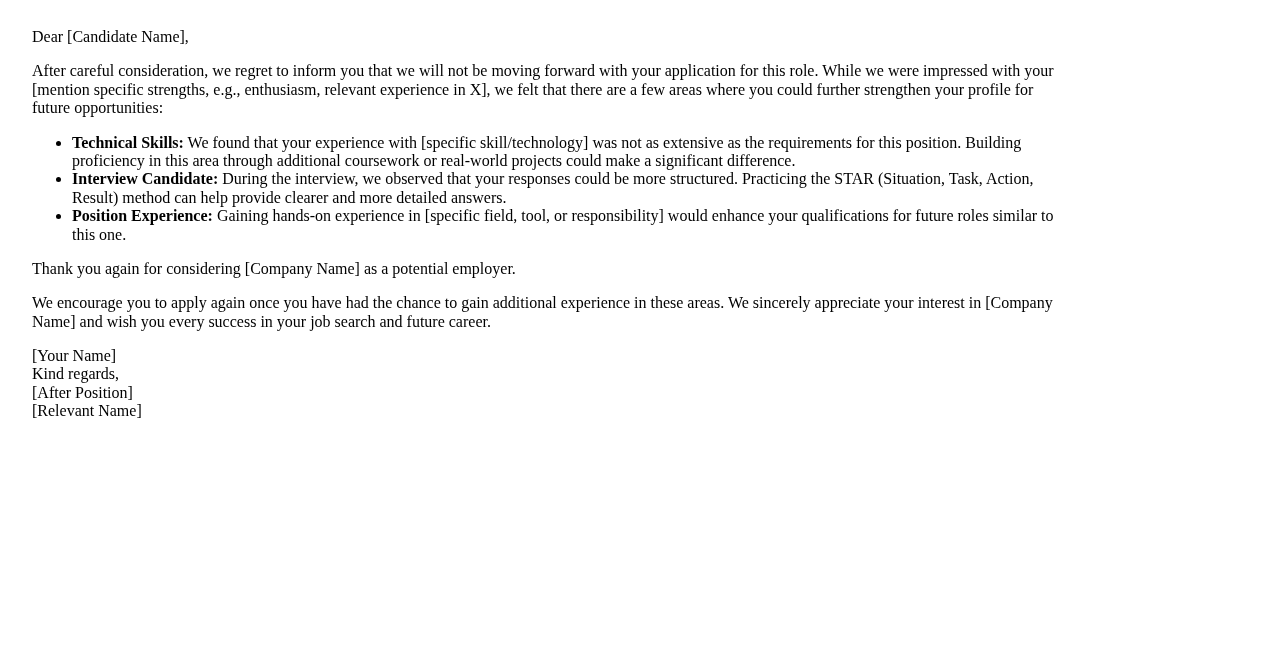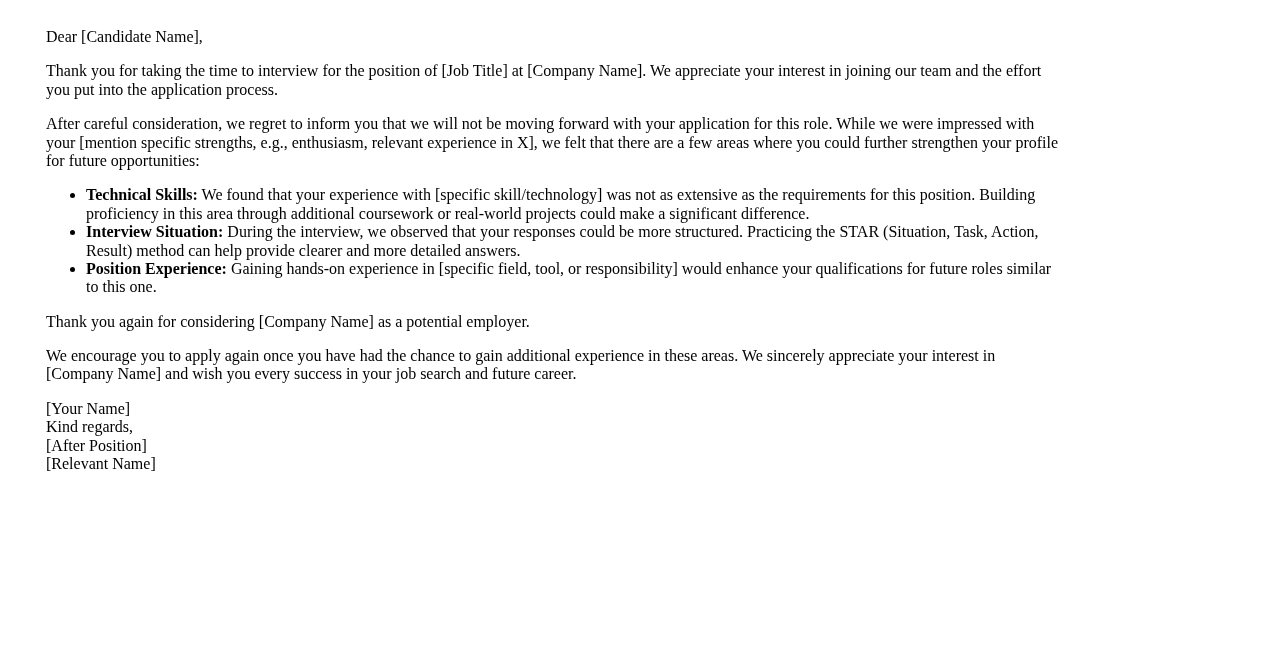--- a/index.html
+++ b/index.html
@@ -12,21 +12,21 @@
     height: 650px;
     overflow: hidden;
     color: #000000;
     font-family: "Liberation Serif", "DejaVu Serif", serif;
     font-size: 16px;
     line-height: 1.15;
   }
   .letter {
     box-sizing: border-box;
     width: 1093px;
-    padding: 28px 28px 0 46px;
+    padding: 28px 28px 0 32px;
   }
   .letter p {
     margin: 16px 0;
   }
   .letter p.first {
     margin-top: 0;
   }
   ul.feedback-list {
     margin: 16px 0;
     padding-left: 40px;
@@ -46,27 +46,26 @@
     margin: 0;
   }
 </style>
 </head>
 <body>
 
 <div class="letter">
 
   <p class="first">Dear [Candidate Name],</p>
 
-  <p>Thank you for taking the time to interview for the position of [Job Title] at [Company Name]. We appreciate your interest in joining our team and the effort you put into the application process.</p>
 
   <p>After careful consideration, we regret to inform you that we will not be moving forward with your application for this role. While we were impressed with your [mention specific strengths, e.g., enthusiasm, relevant experience in X], we felt that there are a few areas where you could further strengthen your profile for future opportunities:</p>
 
   <ul class="feedback-list">
     <li><span class="bold-lead">Technical Skills:</span><span> We found that your experience with [specific skill/technology] was not as extensive as the requirements for this position. Building proficiency in this area through additional coursework or real-world projects could make a significant difference.</span></li>
-    <li><span class="bold-lead">Interview Situation:</span><span> During the interview, we observed that your responses could be more structured. Practicing the STAR (Situation, Task, Action, Result) method can help provide clearer and more detailed answers.</span></li>
+    <li><span class="bold-lead">Interview Candidate:</span><span> During the interview, we observed that your responses could be more structured. Practicing the STAR (Situation, Task, Action, Result) method can help provide clearer and more detailed answers.</span></li>
     <li><span class="bold-lead">Position Experience:</span><span> Gaining hands-on experience in [specific field, tool, or responsibility] would enhance your qualifications for future roles similar to this one.</span></li>
   </ul>
 
   <p>Thank you again for considering [Company Name] as a potential employer.</p>
 
   <p>We encourage you to apply again once you have had the chance to gain additional experience in these areas. We sincerely appreciate your interest in [Company Name] and wish you every success in your job search and future career.</p>
 
   <div class="signature-block">
     <div>[Your Name]</div>
     <div>Kind regards,</div>

